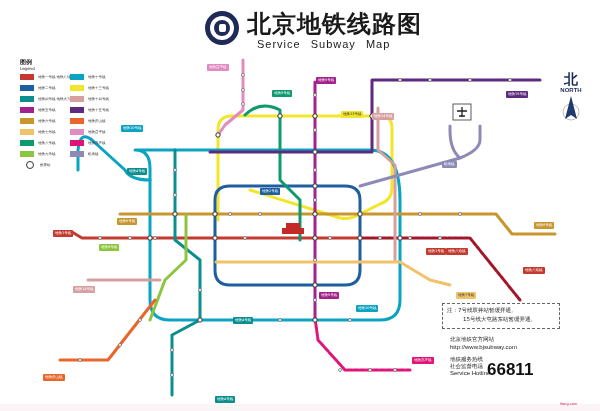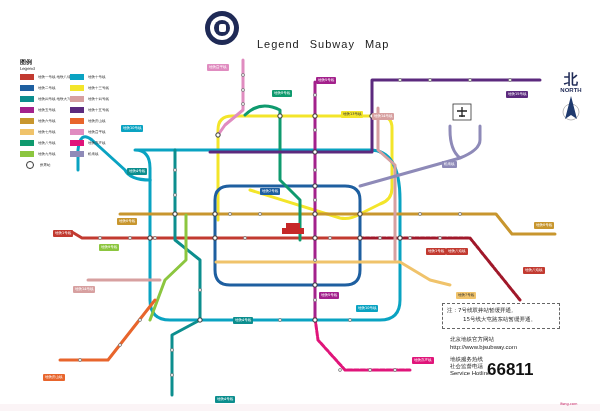--- a/index.html
+++ b/index.html
@@ -154,21 +154,22 @@
       <circle cx="400" cy="238" r="2.2"></circle>
   </g>
 </svg>
 
 <div class="header">
   <div class="logo">
     <div class="logo-inner"></div>
       <div class="logo-c"></div>
       <div class="logo-g"></div>
   </div>
-  <div class="title-en">Legend Subway Map</div>
+  <div class="title-cn">北京地铁线路图</div>
+  <div class="title-en">Service Subway Map</div>
 </div>
 
 <div class="legend">
   <div class="legend-title">图例</div>
   <div class="legend-title" style="font-size:4px;font-weight:normal">Legend</div>
   <div class="legend-grid" style="top:14px">
     <div class="legend-item" style="left:0;top:0">
         <span class="legend-swatch" style="background:#c23a30"></span>
         <span class="legend-label">地铁一号线 地铁八通线</span>
       </div>

